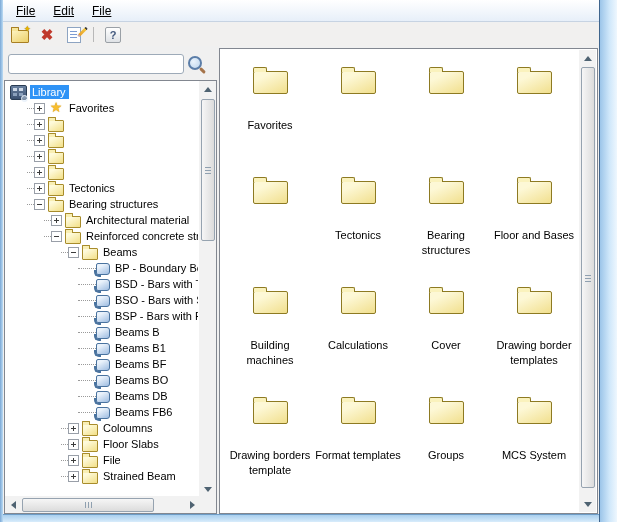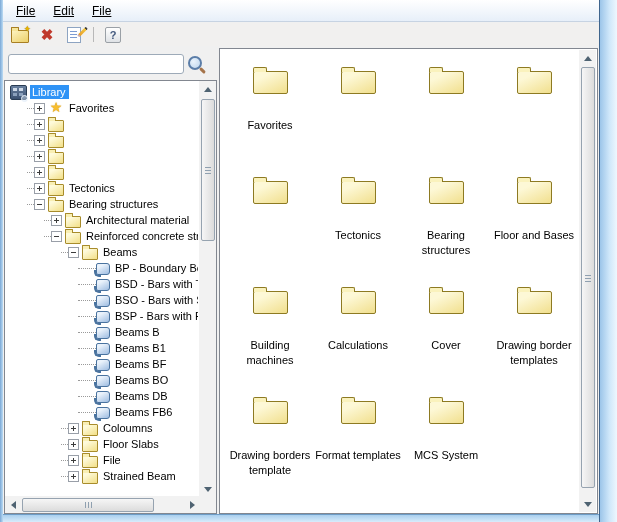--- a/index.html
+++ b/index.html
@@ -374,20 +374,24 @@
         <div class="gcell">
           <span class="i-folder-b"></span>
           <div class="glabel">Drawing borders template</div>
         </div>
         <div class="gcell">
           <span class="i-folder-b"></span>
           <div class="glabel">Format templates</div>
         </div>
         <div class="gcell">
           <span class="i-folder-b"></span>
+          <div class="glabel">Groups</div>
+        </div>
+        <div class="gcell">
+          <span class="i-folder-b"></span>
           <div class="glabel">MCS System</div>
         </div>
       </div>
 
     <div class="sb sb-v" style="right:1px;top:1px;bottom:1px;">
       <span class="sb-btn" style="top:0;">
           <span class="tri tri-up"></span>
         </span>
       <span class="thumb-v" style="top:17px;bottom:24px;"></span>
       <span class="sb-btn" style="bottom:0;">

